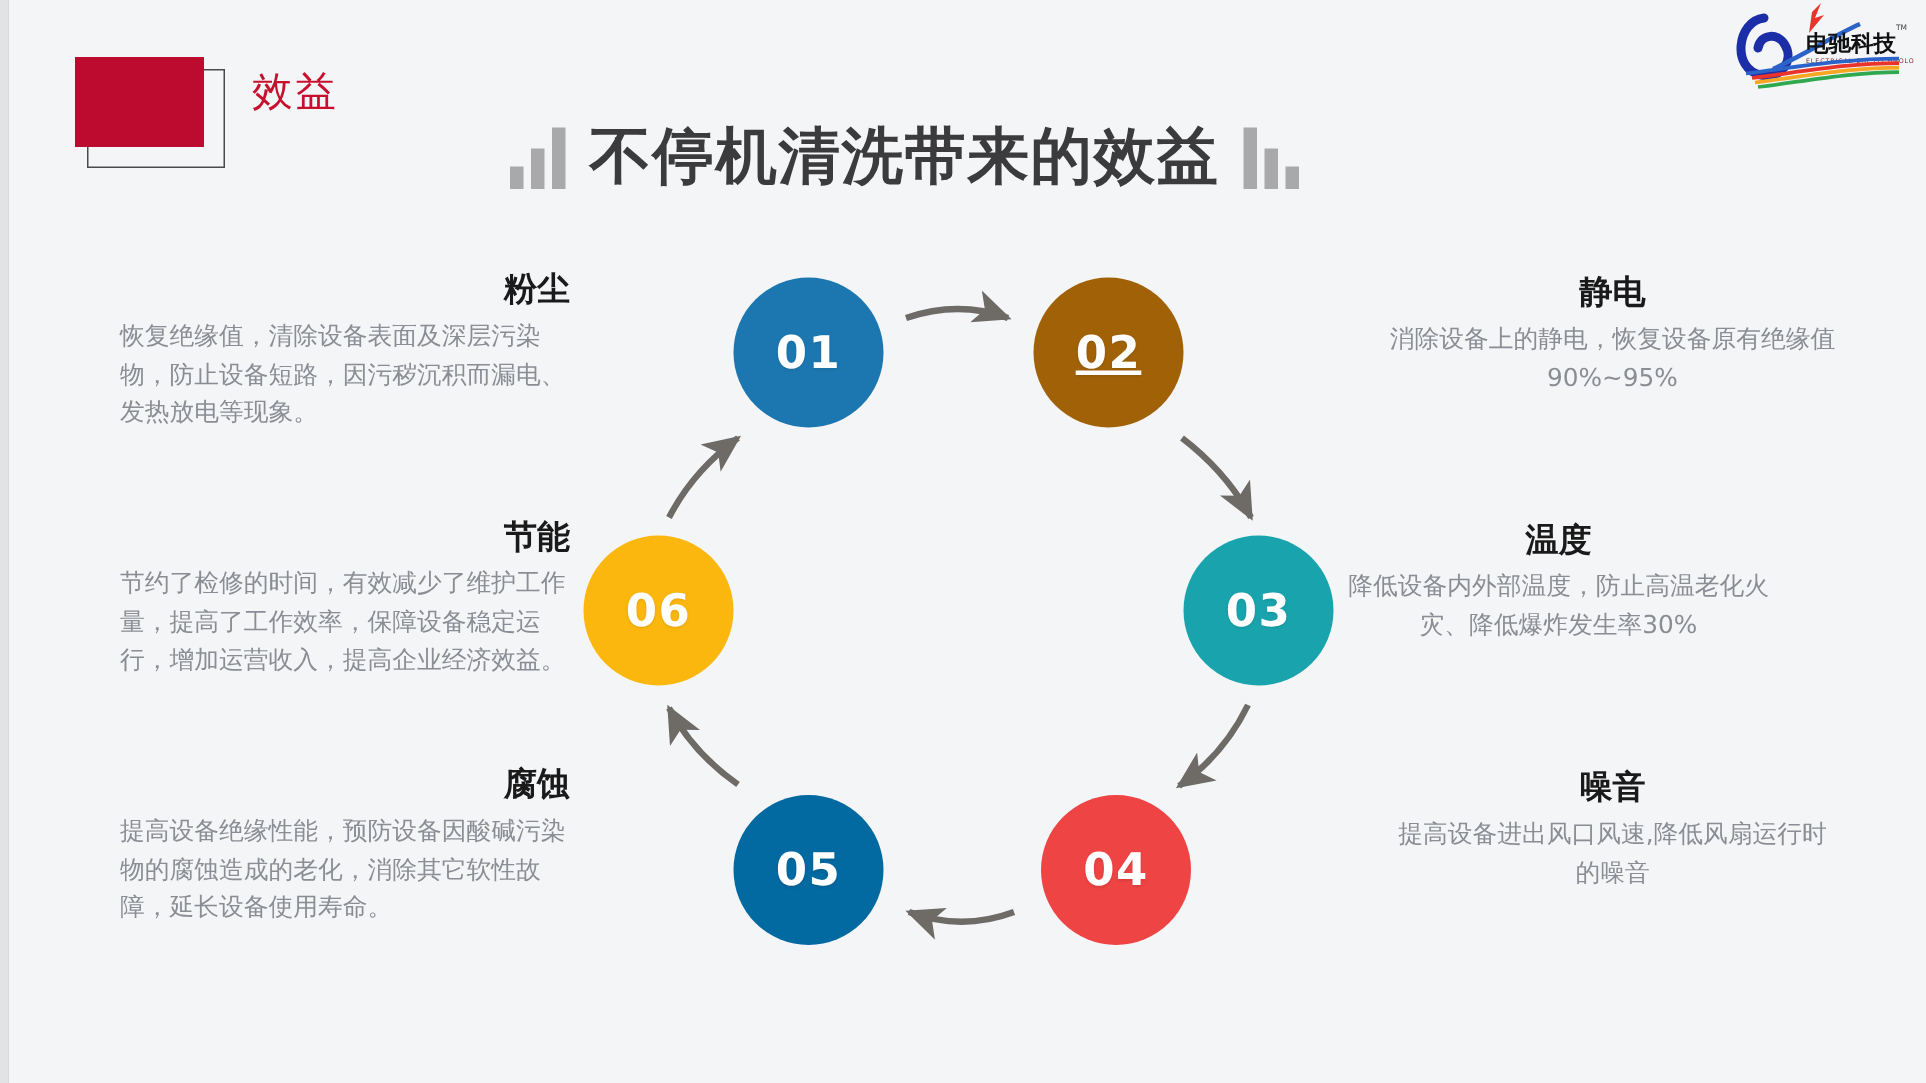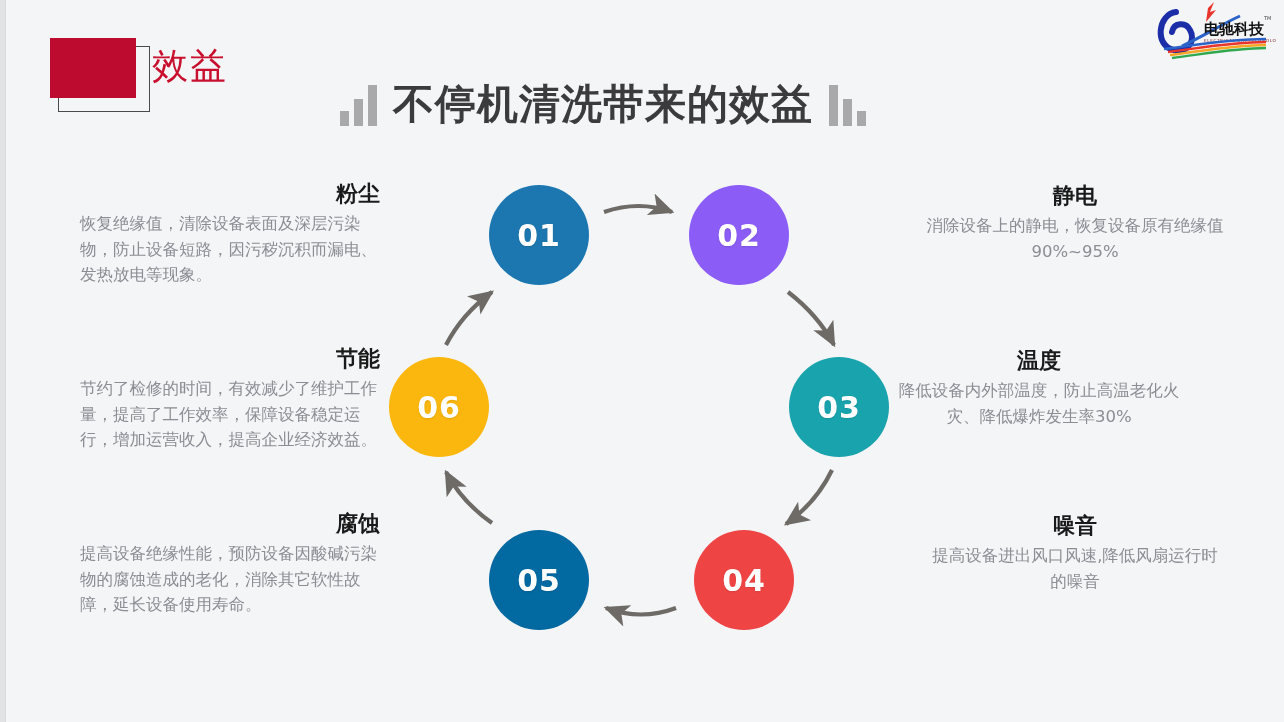--- a/index.html
+++ b/index.html
@@ -48,22 +48,22 @@
     box-sizing: border-box;
   }
   .badge-fill {
     position: absolute;
     left: 0; top: 0;
     width: 86px; height: 60px;
     background: #bd0a2f;
   }
   .badge-label {
     position: absolute;
-    left: 152px; top: 48px;
-    font-size: 36px;
+    left: 168px; top: 48px;
+    font-size: 27px;
     font-weight: 400;
     color: #c8102e;
     letter-spacing: 2px;
     line-height: 1;
     font-family: "DejaVu Sans", "Liberation Sans", sans-serif;
   }
 
   .title-row {
     position: absolute;
     left: 340px; top: 70px;
@@ -117,21 +117,21 @@
     align-items: center;
     justify-content: center;
     color: #ffffff;
     font-size: 30px;
     font-weight: bold;
     font-family: "DejaVu Sans", "Liberation Sans", sans-serif;
     letter-spacing: 1px;
     text-shadow: 0 1px 2px rgba(0,0,0,0.10);
   }
   .n01 { left: 119px; top: 25px;  width: 100px; height: 100px; background: #1c77b0; }
-  .n02 { left: 319px; top: 25px;  width: 100px; height: 100px; background: #8b5cf6; }
+  .n02 { left: 319px; top: 25px;  width: 100px; height: 100px; background: #a16207; text-decoration: underline; }
   .n03 { left: 419px; top: 197px; width: 100px; height: 100px; background: #19a3ad; }
   .n04 { left: 324px; top: 370px; width: 100px; height: 100px; background: #ef4444; }
   .n05 { left: 119px; top: 370px; width: 100px; height: 100px; background: #0369a1; }
   .n06 { left: 19px;  top: 197px; width: 100px; height: 100px; background: #fbb70d; }
 
   .arrows {
     position: absolute;
     left: 0; top: 0;
     width: 545px; height: 510px;
     pointer-events: none;

